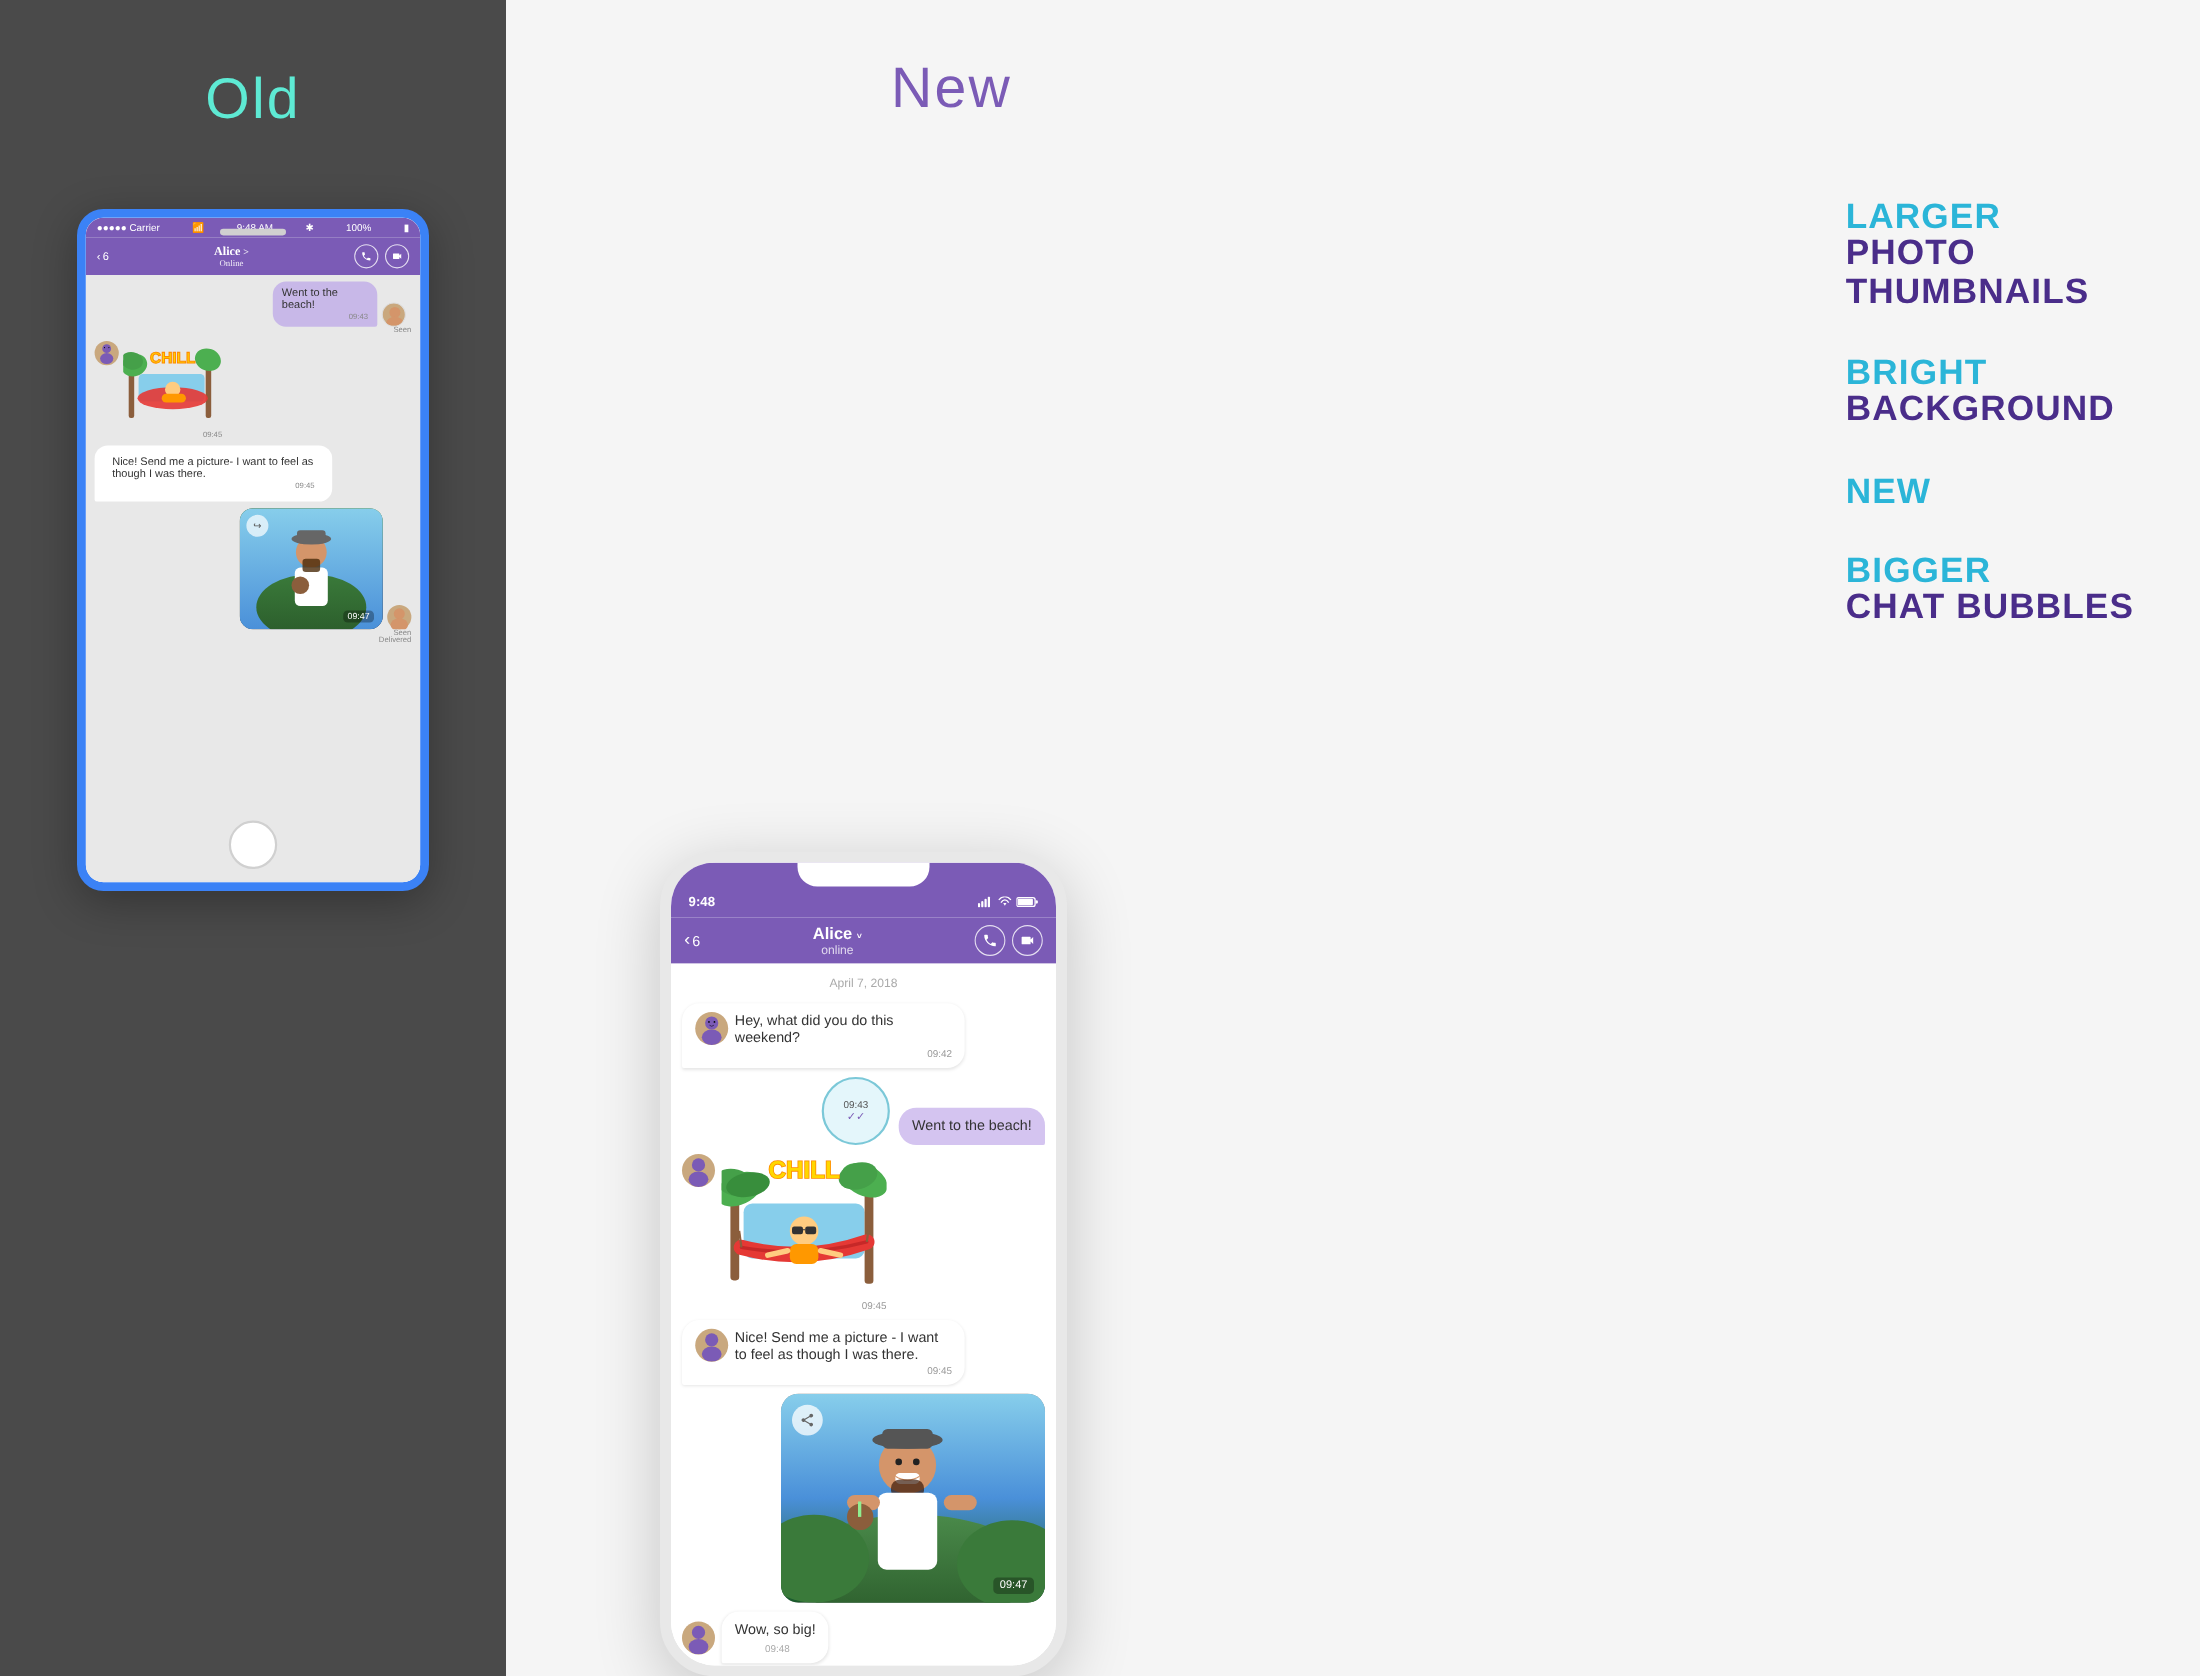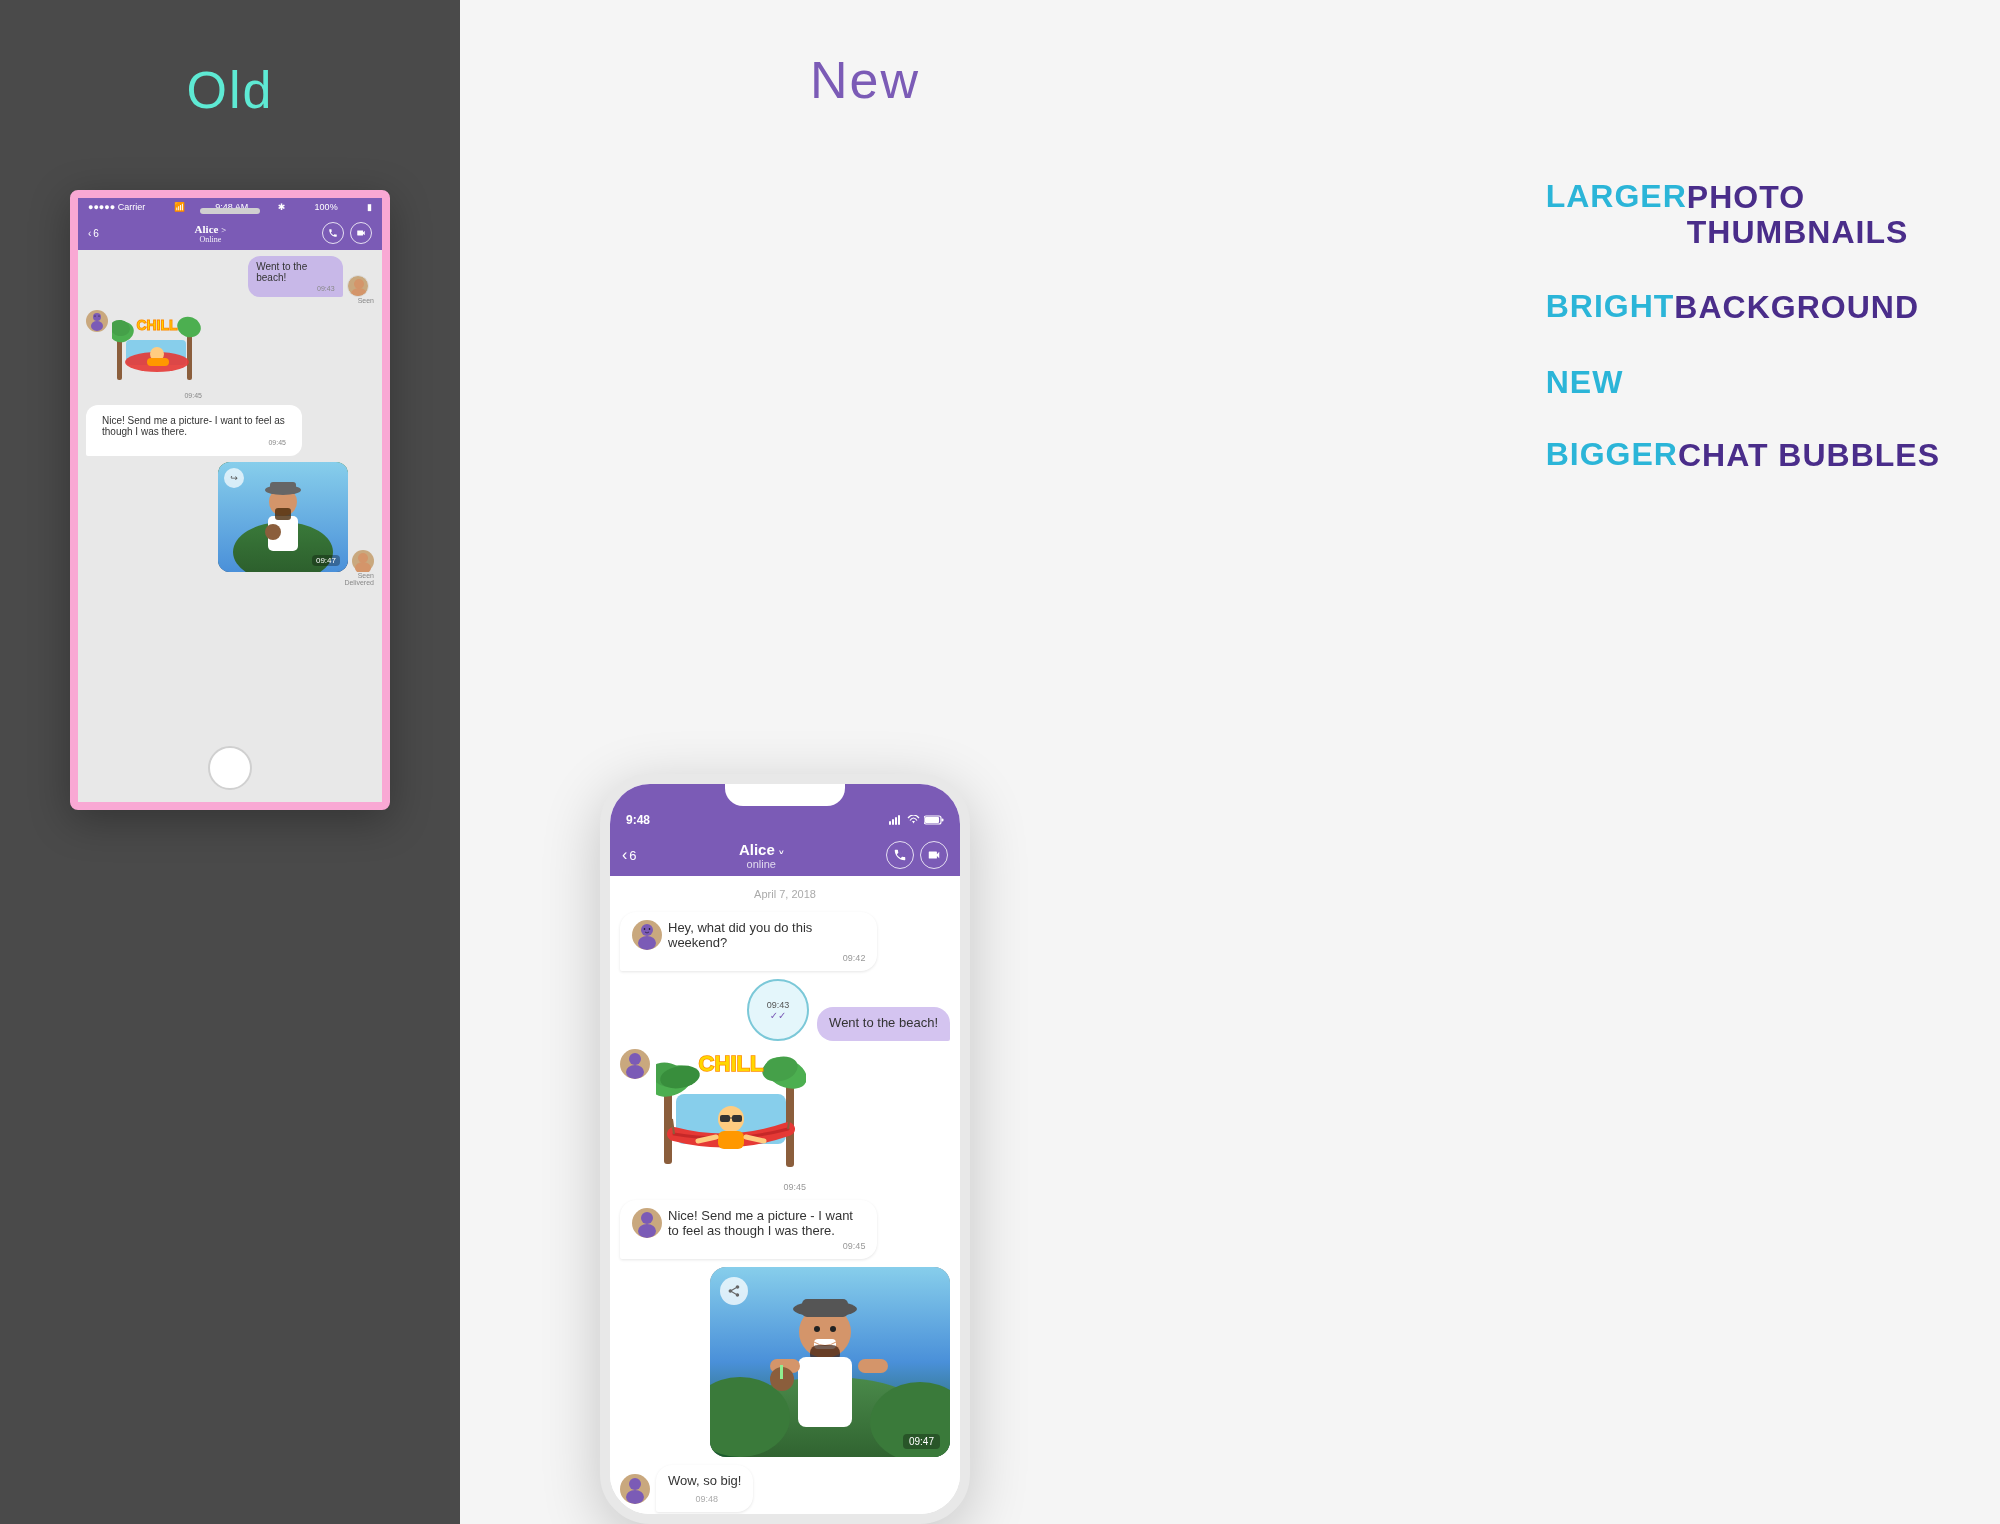--- a/index.html
+++ b/index.html
@@ -50,26 +50,26 @@
       font-weight: 300;
       letter-spacing: 2px;
       color: #7b5bb6;
     }
 
     
     .phone-old {
       width: 320px;
       height: 620px;
       background: white;
-      border-radius: 8px;
+      border-radius: 24px;
       box-shadow: 0 10px 40px rgba(0,0,0,0.3);
       position: relative;
       padding: 0;
       overflow: hidden;
-      border: 8px solid #f9a8d4;
+      border: 8px solid #3b82f6;
       margin-top: 20px;
     }
 
     .phone-old::before {
       content: '';
       position: absolute;
       top: 10px;
       left: 50%;
       transform: translateX(-50%);
       width: 60px;
@@ -391,21 +391,21 @@
       position: absolute;
       right: 60px;
       top: 180px;
       display: flex;
       flex-direction: column;
       gap: 40px;
     }
 
     .feature-item {
       display: flex;
-      flex-direction: row;
+      flex-direction: column;
     }
 
     .feature-highlight {
       font-size: 32px;
       font-weight: 900;
       color: #2bb5d8;
       text-transform: uppercase;
       line-height: 1;
       letter-spacing: 1px;
     }

